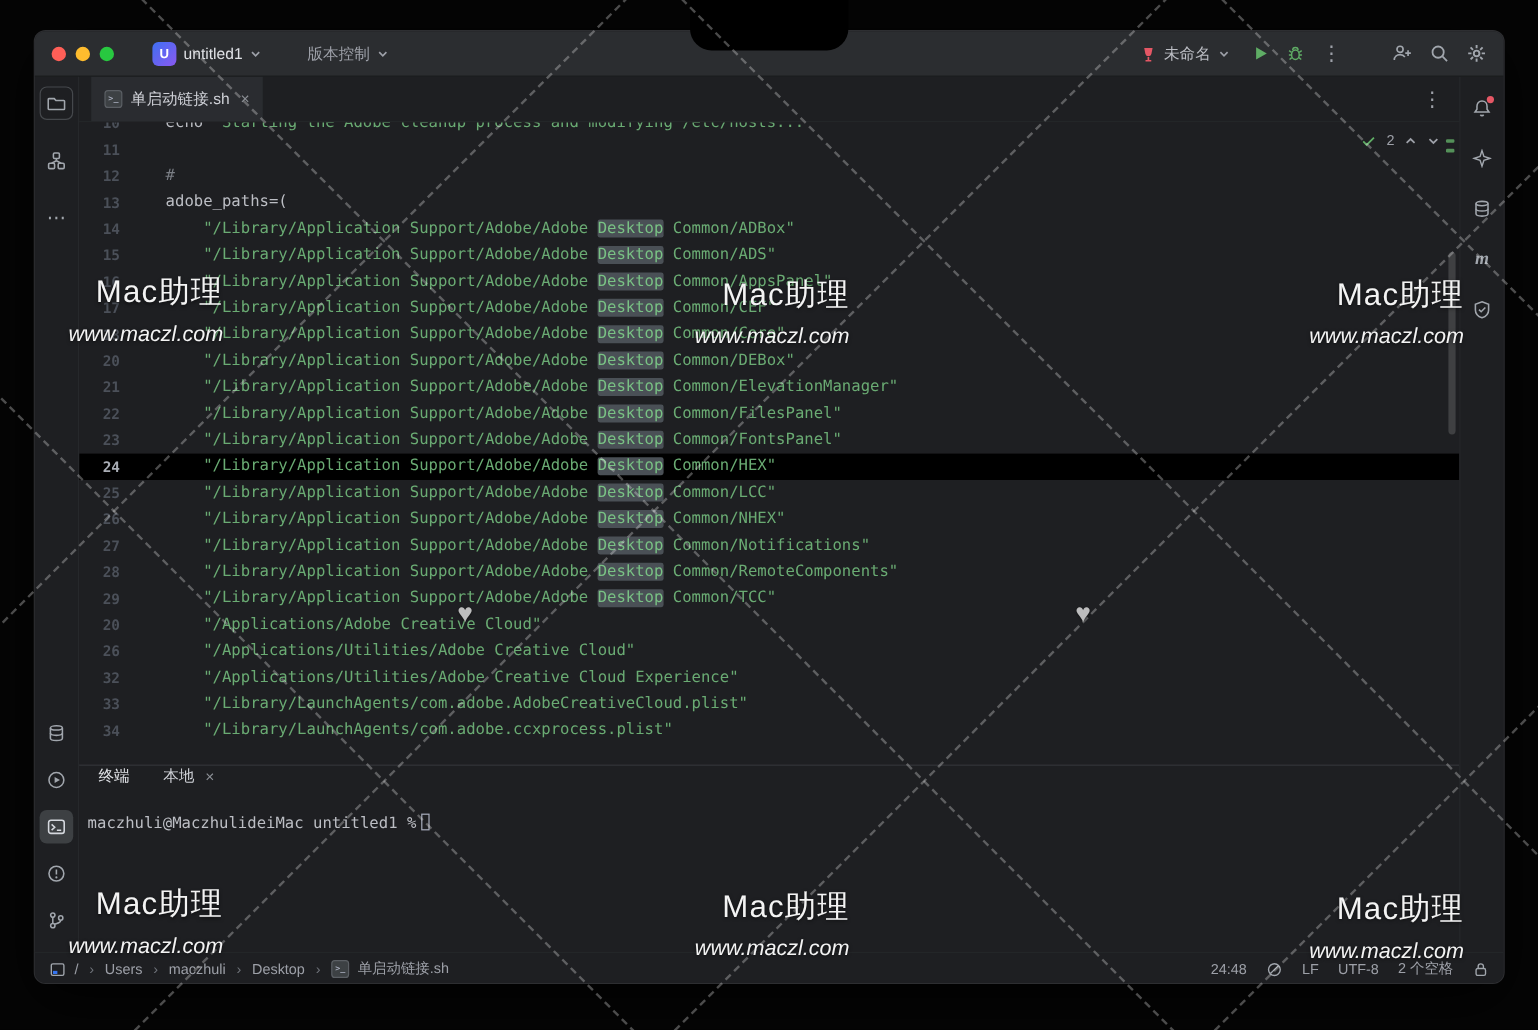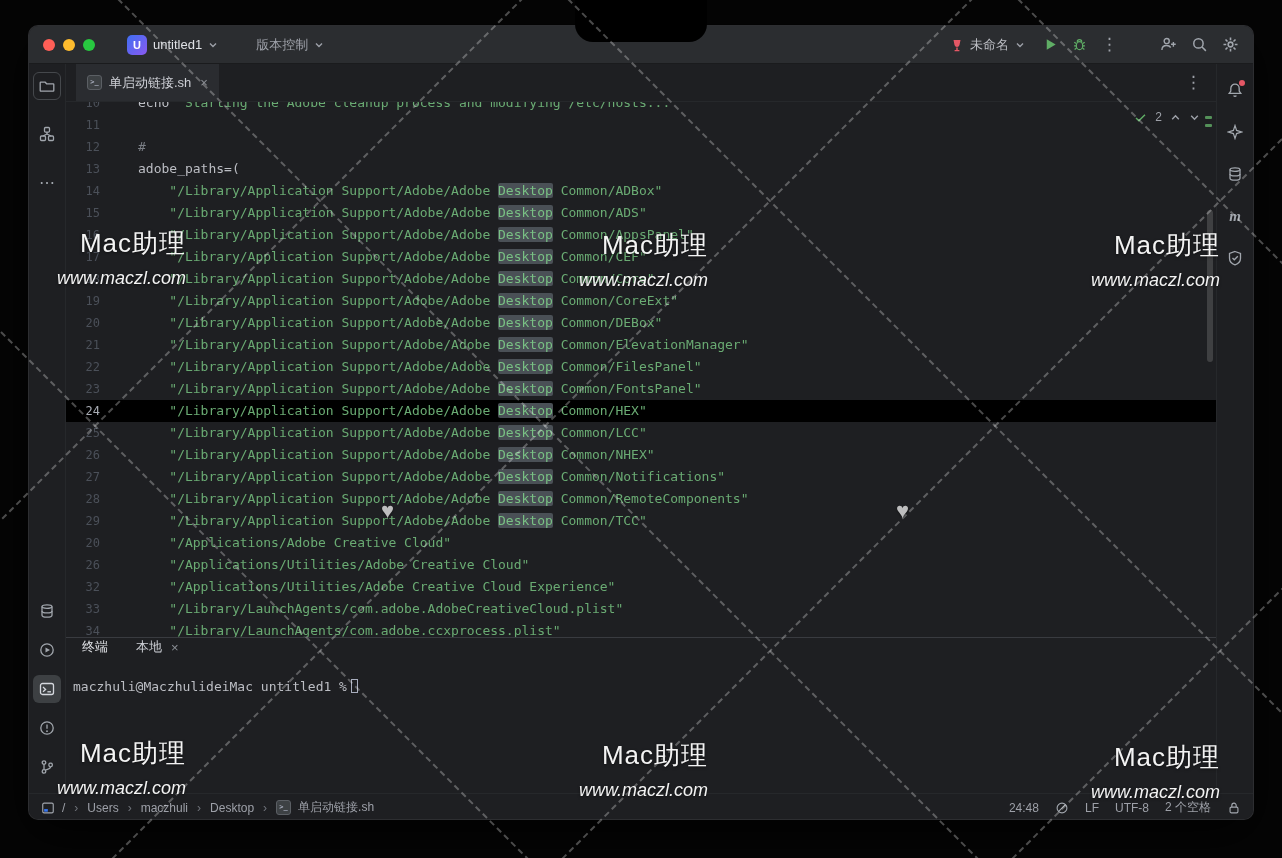--- a/index.html
+++ b/index.html
@@ -58,21 +58,21 @@
             border:1px solid #5b5f64; color:#a8adbd; text-align:center;
             font:bold 7px/13px "DejaVu Sans Mono",monospace; flex:none; }
   .tabbar-right { margin-left:auto; color:#9da0a8; padding-right:8px; }
 
   
   .editor { flex:1; position:relative; overflow:hidden; background:#1e1f22;
             font:13px/22px "DejaVu Sans Mono",monospace; }
   .lines { position:absolute; top:-10px; left:0; right:0; }
   .code-line { display:flex; height:22px; white-space:pre; }
   .code-line.current { background:#000000; }
-  .lnum { width:34px; text-align:right; color:#4b5059; flex:none; font-size:12px; line-height:22px; }
+  .lnum { width:34px; text-align:right; color:#4b5059; flex:none; font-size:12px; line-height:22px;font-weight:bold; }
   .code-line.current .lnum { color:#a9adb5; }
   .lcode { margin-left:38px; }
   .t-plain{color:#bcbec4} .t-str{color:#6aab73} .t-comment{color:#7a7e85}
   .t-strhl{color:#79c184; background:#4a5056; border-radius:2px;}
   .inspect-widget { position:absolute; top:8px; right:16px; display:flex; align-items:center;
                     gap:8px; color:#9da0a8; font:12px "Liberation Sans",sans-serif; z-index:5; }
   .scroll-thumb { position:absolute; right:3px; top:108px; width:6px; height:152px;
                   background:rgba(255,255,255,.15); border-radius:3px; }
   .stripe-mark { position:absolute; right:4px; width:7px; height:3px;
                  background:#549159; border-radius:1px; }
@@ -283,21 +283,20 @@
         <div class="lines">
             <div class="code-line"><span class="lnum">10</span><span class="lcode"><span class="t-plain">echo </span><span class="t-str">"Starting the Adobe cleanup process and modifying /etc/hosts..."</span></span></div>
             <div class="code-line"><span class="lnum">11</span><span class="lcode"></span></div>
             <div class="code-line"><span class="lnum">12</span><span class="lcode"><span class="t-comment">#</span></span></div>
             <div class="code-line"><span class="lnum">13</span><span class="lcode"><span class="t-plain">adobe_paths=(</span></span></div>
             <div class="code-line"><span class="lnum">14</span><span class="lcode"><span class="t-plain">    </span><span class="t-str">"/Library/Application Support/Adobe/Adobe </span><span class="t-strhl">Desktop</span><span class="t-str"> Common/ADBox"</span></span></div>
             <div class="code-line"><span class="lnum">15</span><span class="lcode"><span class="t-plain">    </span><span class="t-str">"/Library/Application Support/Adobe/Adobe </span><span class="t-strhl">Desktop</span><span class="t-str"> Common/ADS"</span></span></div>
             <div class="code-line"><span class="lnum">16</span><span class="lcode"><span class="t-plain">    </span><span class="t-str">"/Library/Application Support/Adobe/Adobe </span><span class="t-strhl">Desktop</span><span class="t-str"> Common/AppsPanel"</span></span></div>
             <div class="code-line"><span class="lnum">17</span><span class="lcode"><span class="t-plain">    </span><span class="t-str">"/Library/Application Support/Adobe/Adobe </span><span class="t-strhl">Desktop</span><span class="t-str"> Common/CEF"</span></span></div>
             <div class="code-line"><span class="lnum">18</span><span class="lcode"><span class="t-plain">    </span><span class="t-str">"/Library/Application Support/Adobe/Adobe </span><span class="t-strhl">Desktop</span><span class="t-str"> Common/Core"</span></span></div>
-            <div class="code-line"><span class="lnum">19</span><span class="lcode"><span class="t-plain">    </span><span class="t-str">"/Library/Application Support/Adobe/Adobe </span><span class="t-strhl">Desktop</span><span class="t-str"> Common/CoreExt"</span></span></div>
             <div class="code-line"><span class="lnum">20</span><span class="lcode"><span class="t-plain">    </span><span class="t-str">"/Library/Application Support/Adobe/Adobe </span><span class="t-strhl">Desktop</span><span class="t-str"> Common/DEBox"</span></span></div>
             <div class="code-line"><span class="lnum">21</span><span class="lcode"><span class="t-plain">    </span><span class="t-str">"/Library/Application Support/Adobe/Adobe </span><span class="t-strhl">Desktop</span><span class="t-str"> Common/ElevationManager"</span></span></div>
             <div class="code-line"><span class="lnum">22</span><span class="lcode"><span class="t-plain">    </span><span class="t-str">"/Library/Application Support/Adobe/Adobe </span><span class="t-strhl">Desktop</span><span class="t-str"> Common/FilesPanel"</span></span></div>
             <div class="code-line"><span class="lnum">23</span><span class="lcode"><span class="t-plain">    </span><span class="t-str">"/Library/Application Support/Adobe/Adobe </span><span class="t-strhl">Desktop</span><span class="t-str"> Common/FontsPanel"</span></span></div>
             <div class="code-line current"><span class="lnum">24</span><span class="lcode"><span class="t-plain">    </span><span class="t-str">"/Library/Application Support/Adobe/Adobe </span><span class="t-strhl">Desktop</span><span class="t-str"> Common/HEX"</span></span></div>
             <div class="code-line"><span class="lnum">25</span><span class="lcode"><span class="t-plain">    </span><span class="t-str">"/Library/Application Support/Adobe/Adobe </span><span class="t-strhl">Desktop</span><span class="t-str"> Common/LCC"</span></span></div>
             <div class="code-line"><span class="lnum">26</span><span class="lcode"><span class="t-plain">    </span><span class="t-str">"/Library/Application Support/Adobe/Adobe </span><span class="t-strhl">Desktop</span><span class="t-str"> Common/NHEX"</span></span></div>
             <div class="code-line"><span class="lnum">27</span><span class="lcode"><span class="t-plain">    </span><span class="t-str">"/Library/Application Support/Adobe/Adobe </span><span class="t-strhl">Desktop</span><span class="t-str"> Common/Notifications"</span></span></div>
             <div class="code-line"><span class="lnum">28</span><span class="lcode"><span class="t-plain">    </span><span class="t-str">"/Library/Application Support/Adobe/Adobe </span><span class="t-strhl">Desktop</span><span class="t-str"> Common/RemoteComponents"</span></span></div>
             <div class="code-line"><span class="lnum">29</span><span class="lcode"><span class="t-plain">    </span><span class="t-str">"/Library/Application Support/Adobe/Adobe </span><span class="t-strhl">Desktop</span><span class="t-str"> Common/TCC"</span></span></div>

